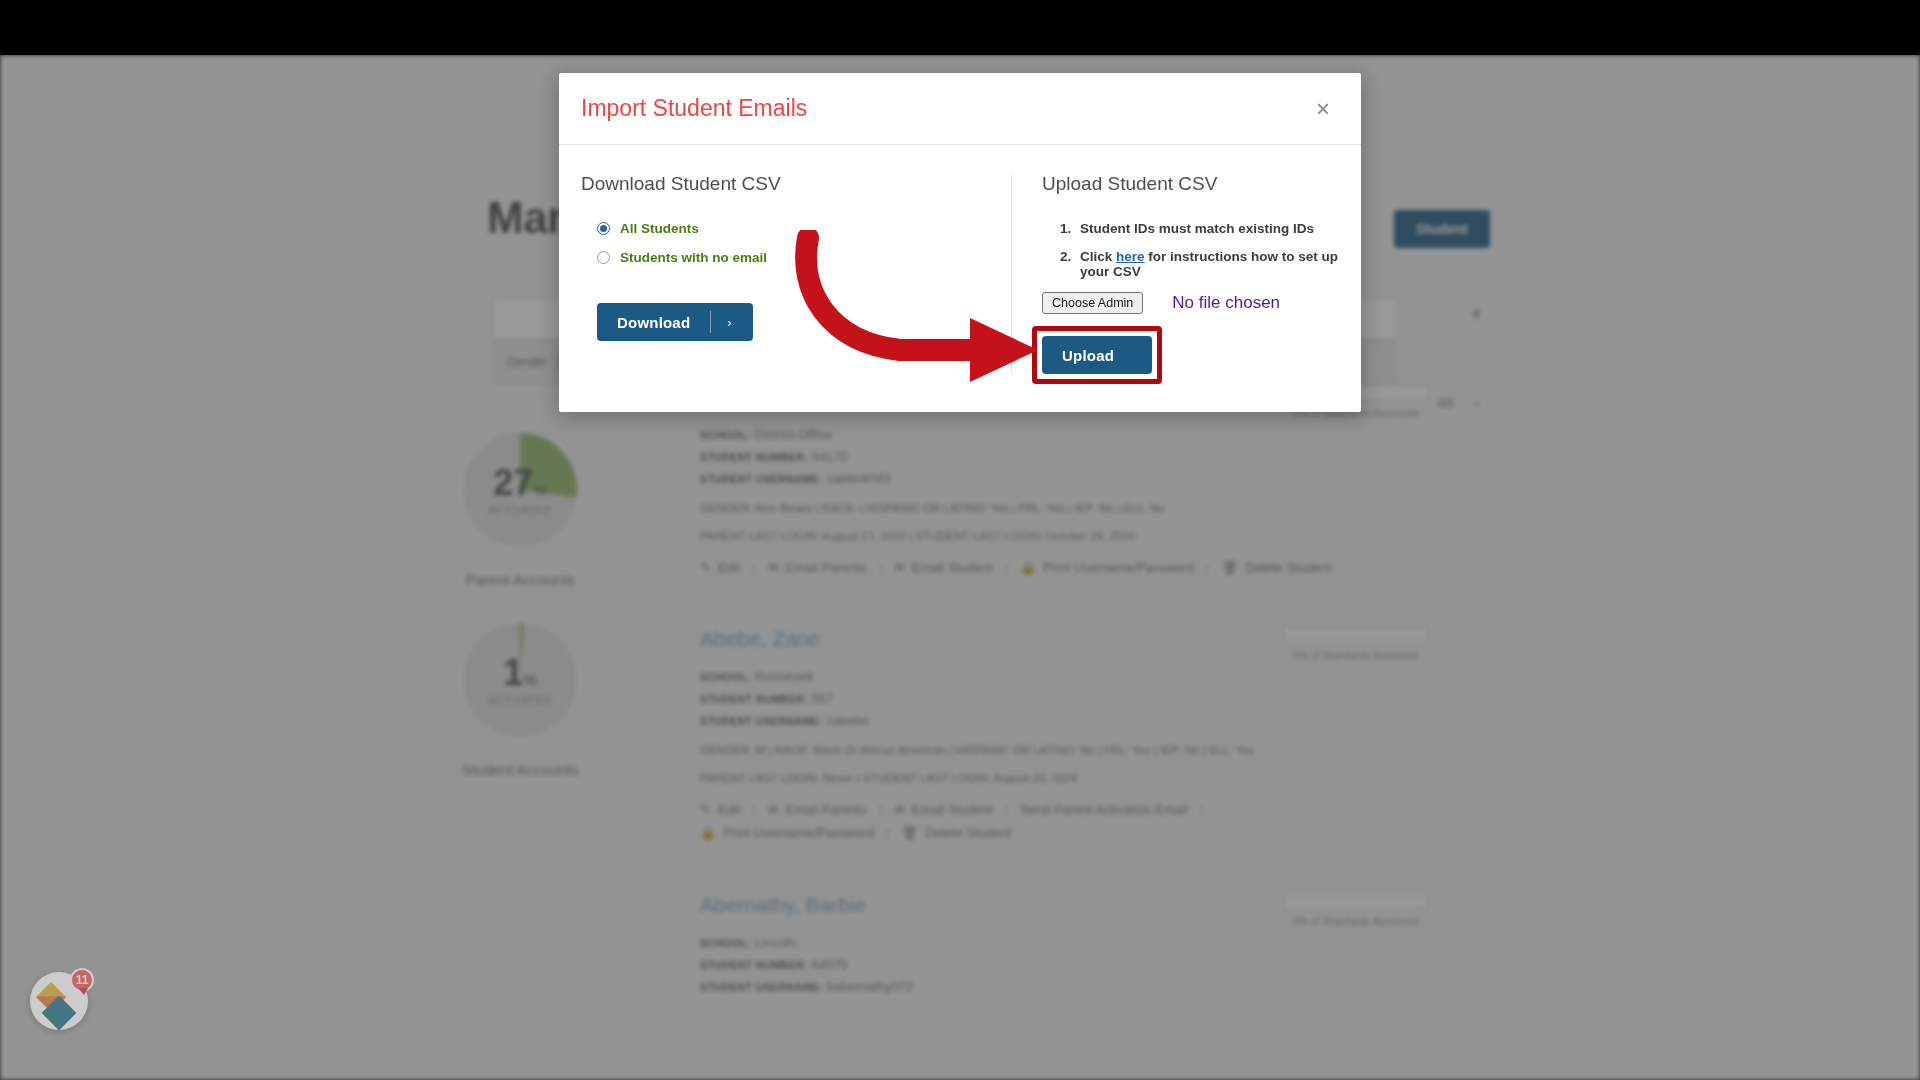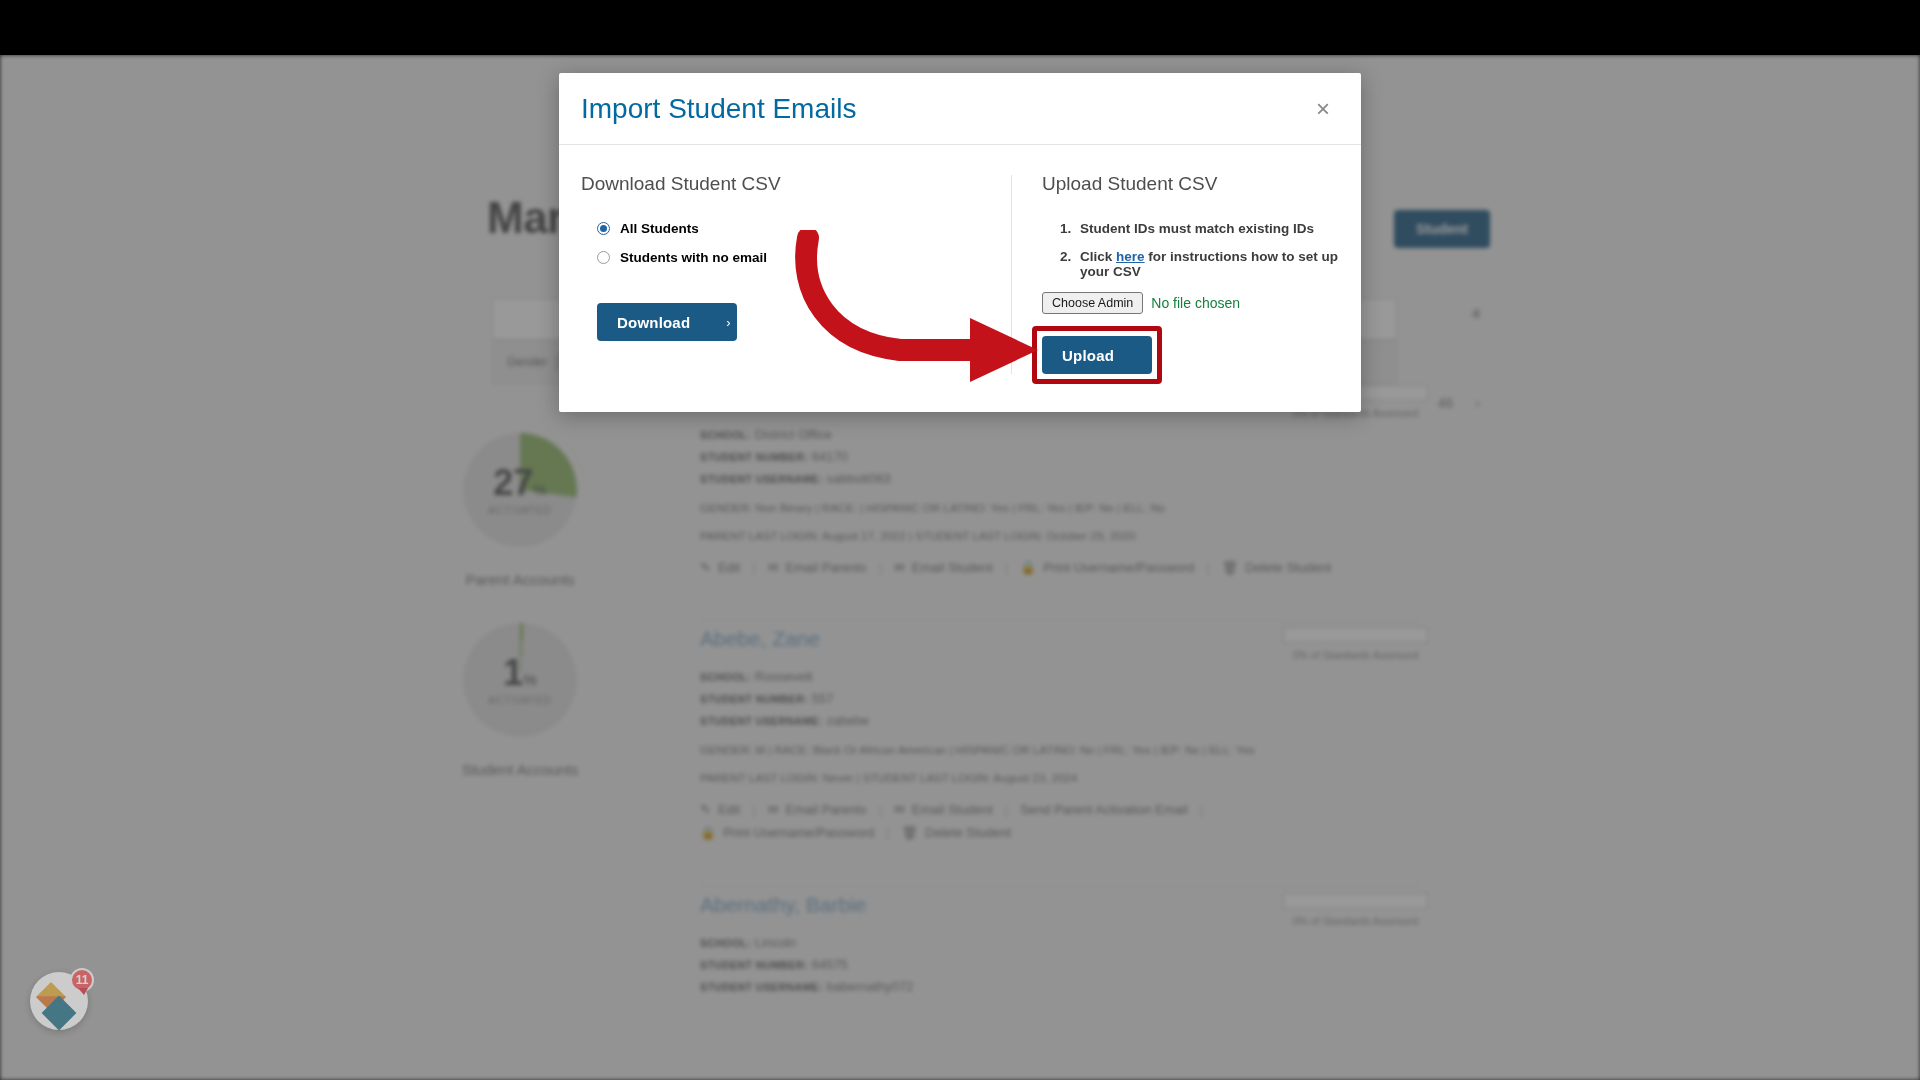--- a/index.html
+++ b/index.html
@@ -166,21 +166,21 @@
     width: 802px;
     background: #ffffff;
     box-shadow: 0 4px 22px rgba(0,0,0,.28);
     border-radius: 2px;
     z-index: 50;
   }
   #modal-header {
     height: 72px; border-bottom: 1px solid #e4e4e4;
     display: flex; align-items: center; padding: 0 22px;
   }
-  #modal-title { font-size: 28px; color: #0369a1; font-weight: 400; }
+  #modal-title { font-size: 23px; color: #ef4444; font-weight: 400; }
   #modal-close {
     margin-left: auto; font-size: 24px; color: #888; cursor: pointer;
     width: 32px; height: 32px; display: flex; align-items: center; justify-content: center;
     font-weight: 300;
   }
   #modal-body { display: flex; padding: 28px 22px 38px 22px; min-height: 210px; }
   .col { position: relative; }
   .col-left { width: 430px; padding-right: 28px; }
   .col-divider { width: 1px; background: #e2e2e2; margin: 2px 0 0 0; }
   .col-right { flex: 1; padding-left: 30px; }
@@ -190,49 +190,49 @@
   .radio {
     width: 13px; height: 13px; border-radius: 50%;
     border: 1px solid #9a9a9a; background: #fff; flex: none;
     position: relative;
   }
   .radio.checked { border: 1px solid #1f64a8; background: #fff; }
   .radio.checked::after {
     content: ''; position: absolute; left: 2px; top: 2px;
     width: 7px; height: 7px; border-radius: 50%; background: #1f64a8;
   }
-  .radio-label { font-size: 13.5px; color: #000000; font-weight: 600; }
+  .radio-label { font-size: 13.5px; color: #4d7c0f; font-weight: 600; }
 
   .btn {
     display: inline-flex; align-items: center;
     background: #1b5a85; color: #fff; border: none; cursor: pointer;
     border-radius: 4px; height: 38px; padding: 0; overflow: hidden;
     font-family: "Liberation Sans", sans-serif;
   }
   .btn .label { font-size: 15px; font-weight: 700; padding: 0 20px; letter-spacing: .2px; }
   .btn .divider-v { width: 1px; height: 22px; background: rgba(255,255,255,.45); }
   .btn .arrow { font-size: 13px; padding: 0 16px; }
-  #download-btn { margin: 24px 0 0 16px; width: 140px; }
+  #download-btn { margin: 24px 0 0 16px; width: 156px; }
 
   .ol { margin: 0 0 0 18px; padding: 0; list-style: none; }
   .ol li {
     font-size: 13.5px; color: #3c3c3c; font-weight: 600;
     margin-bottom: 13px; display: flex; gap: 6px;
   }
   .ol li .n { width: 14px; flex: none; }
   .ol a { color: #1f64a8; }
 
   
   #file-row { display: flex; align-items: center; gap: 8px; margin-left: 0px; margin-top: 4px; }
   #choose-file {
     border: 1px solid #767676; background: #efefef; border-radius: 3px;
     font-size: 12.5px; color: #1a1a1a; padding: 3px 9px; cursor: pointer;
     font-family: "Liberation Sans", sans-serif;
   }
-  #file-status { font-size: 14px; color: #15803d; }
+  #file-status { font-size: 17px; color: #4c1d95; margin-left: 21px; }
 
   
   #upload-wrap { position: relative; display: inline-block; margin-top: 22px; }
   #upload-ring {
     position: absolute; left: -10px; top: -10px; right: -10px; bottom: -10px;
     border: 5px solid #b00710; border-radius: 4px; pointer-events: none;
   }
   #upload-btn { width: 110px; gap: 23px; }
 
   

